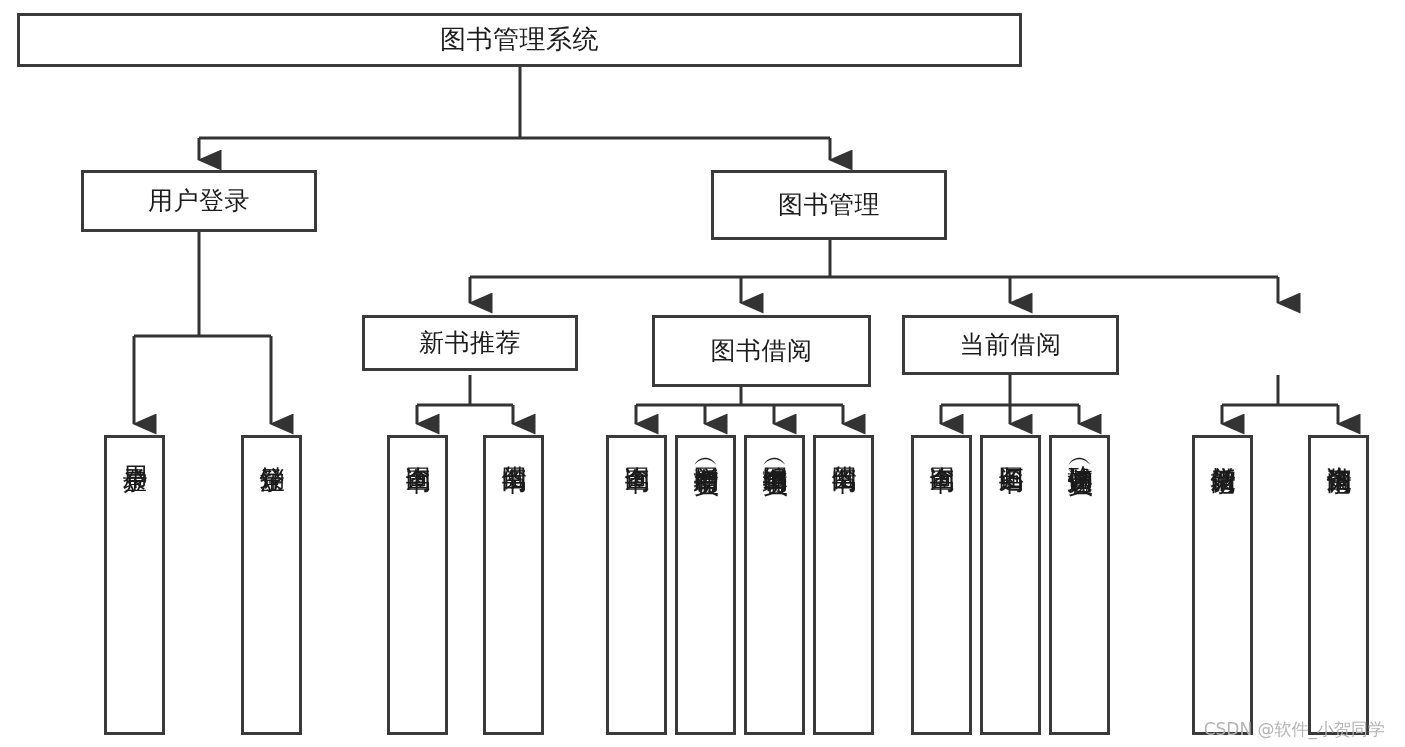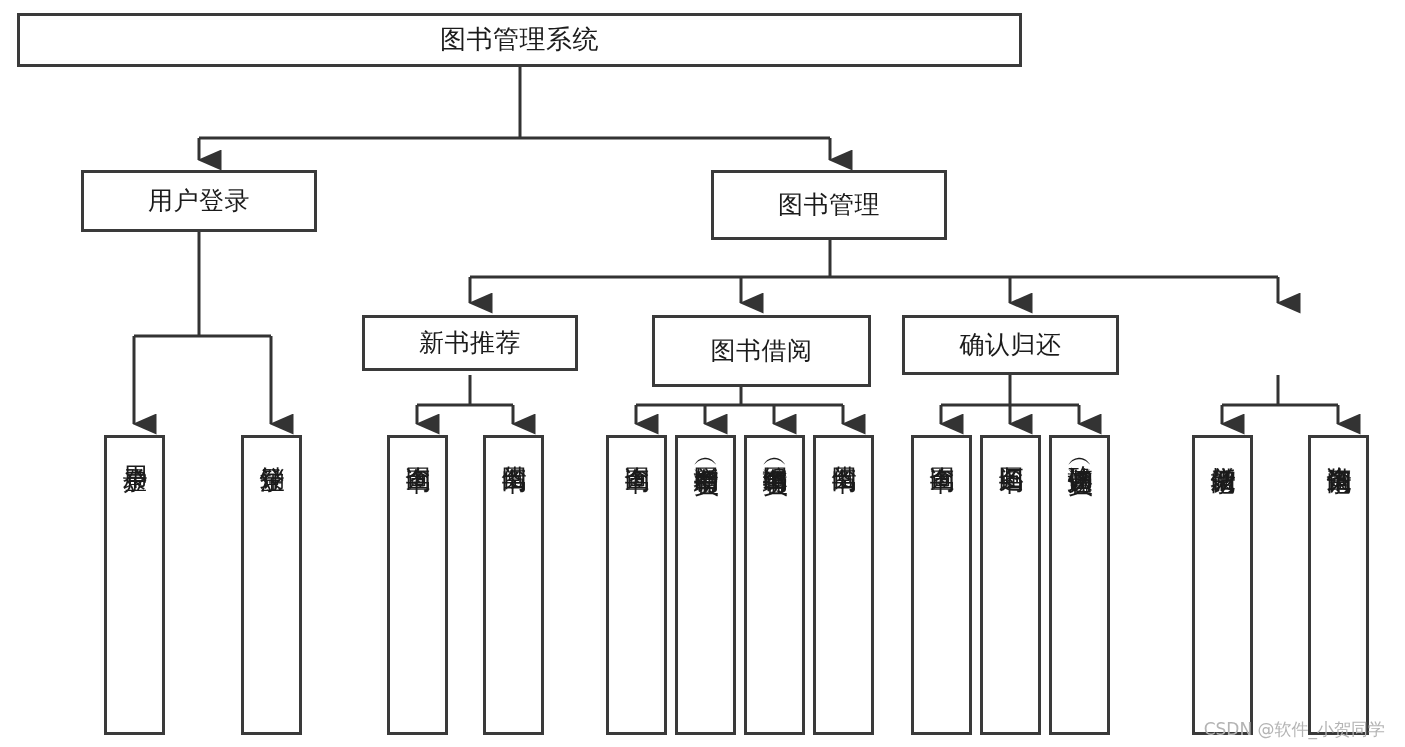--- a/index.html
+++ b/index.html
@@ -138,21 +138,21 @@
     <span class="node-label">图书管理</span>
   </div>
 
   <div class="node horizontal" style="left:362px; top:315px; width:216px; height:56px;">
     <span class="node-label">新书推荐</span>
   </div>
   <div class="node horizontal" style="left:632px; top:315px; width:219px; height:72px;margin-left:20px;">
     <span class="node-label">图书借阅</span>
   </div>
   <div class="node horizontal" style="left:902px; top:315px; width:217px; height:60px;">
-    <span class="node-label">确认归还</span>
+    <span class="node-label">当前借阅</span>
   </div>
 
   <div class="node vertical" style="left:104px; top:435px; width:61px; height:300px;">
     <span class="node-label">用户登录</span>
   </div>
   <div class="node vertical" style="left:241px; top:435px; width:61px; height:300px;">
     <span class="node-label">注销登录</span>
   </div>
 
   <div class="node vertical" style="left:387px; top:435px; width:61px; height:300px;">

